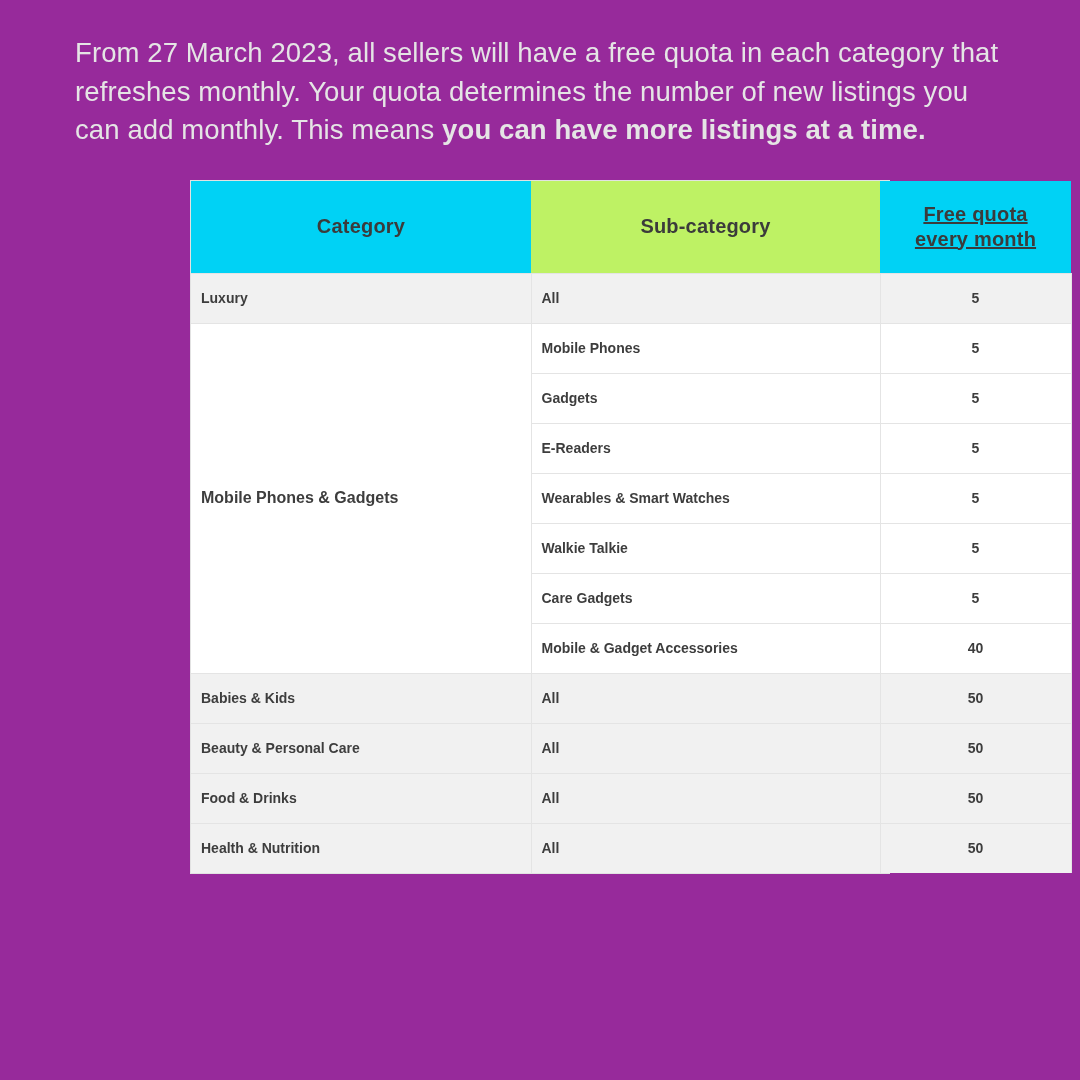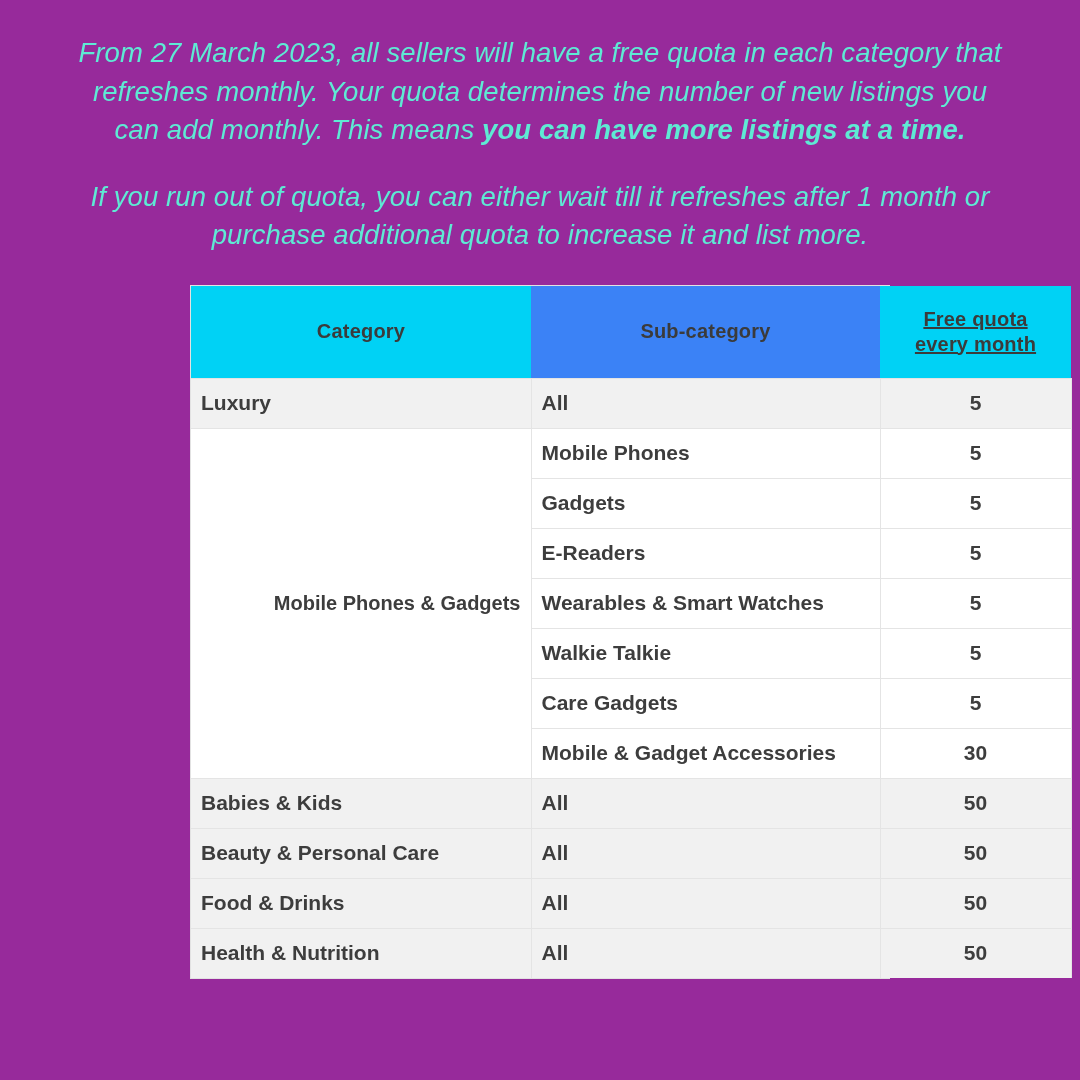--- a/index.html
+++ b/index.html
@@ -16,23 +16,21 @@
   .page {
     position: relative;
     width: 1080px;
     height: 1080px;
     background: #972a9b;
     box-sizing: border-box;
     padding: 0 48px;
   }
   .intro {
     padding-top: 34px;
-    text-align: center;
-    color: #5eead4;
-    font-style: italic;
+    color: #e5e5e5;
   }
   .para {
     font-size: 27.5px;
     line-height: 38.5px;
     font-weight: 500;
     letter-spacing: 0.1px;
     margin: 0 auto;
   }
   .para.p1 {
     width: 930px;
@@ -66,41 +64,40 @@
     font-size: 20px;
     font-weight: 800;
     letter-spacing: 0.2px;
     height: 92px;
     vertical-align: middle;
     text-align: center;
     line-height: 25px;
     padding: 0 8px;
   }
   th.h-cat { background: #00d2f5; }
-  th.h-sub { background: #3b82f6; }
+  th.h-sub { background: #bef264; }
   th.h-quota { background: #00d2f5; text-decoration: underline; }
 
   table.quota td {
-    font-size: 21px;
+    font-size: 14px;
     font-weight: 700;
     color: #3d3d3d;
     border-top: 1px solid #e4e4e4;
     border-right: 1px solid #e4e4e4;
     height: 49px;
     padding: 0 10px;
     vertical-align: middle;
   }
   td.cat {
     text-align: left;
     padding-left: 27px;
     font-size: 19px;
   }
   td.cat.big {
-    font-size: 20px;
-    text-align: right;
+    font-size: 16px;
   }
   td.sub {
     text-align: left;
   }
   td.qty {
     text-align: center;
     border-right: none;
     font-size: 19px;
     font-weight: 800;
   }
@@ -111,21 +108,20 @@
   .q-red { color: #d42020; }
   .q-purple { color: #8e1f93; }
 </style>
 </head>
 <body>
 
 <div class="page">
 
   <div class="intro">
     <p class="para p1"><span>From 27 March 2023, all sellers will have a free quota in each category that refreshes monthly. Your quota determines the number of new listings you can add monthly. This means </span><b>you can have more listings at a time.</b></p>
-    <p class="para p2">If you run out of quota, you can either wait till it refreshes after 1 month or purchase additional quota to increase it and list more.</p>
   </div>
 
   <div class="table-wrap">
     <table class="quota">
       <colgroup>
         <col class="c1">
           <col class="c2">
           <col class="c3">
       </colgroup>
       <thead>
@@ -166,21 +162,21 @@
         <tr class="plain">
           <td class="sub">Walkie Talkie</td>
           <td class="qty q-blue">5</td>
         </tr>
         <tr class="plain">
           <td class="sub">Care Gadgets</td>
           <td class="qty q-blue">5</td>
         </tr>
         <tr class="plain">
           <td class="sub">Mobile &amp; Gadget Accessories</td>
-          <td class="qty q-red">30</td>
+          <td class="qty q-red">40</td>
         </tr>
 
         <tr class="shade">
           <td class="cat">Babies &amp; Kids</td>
           <td class="sub">All</td>
           <td class="qty q-purple">50</td>
         </tr>
         <tr class="shade">
           <td class="cat">Beauty &amp; Personal Care</td>
           <td class="sub">All</td>

